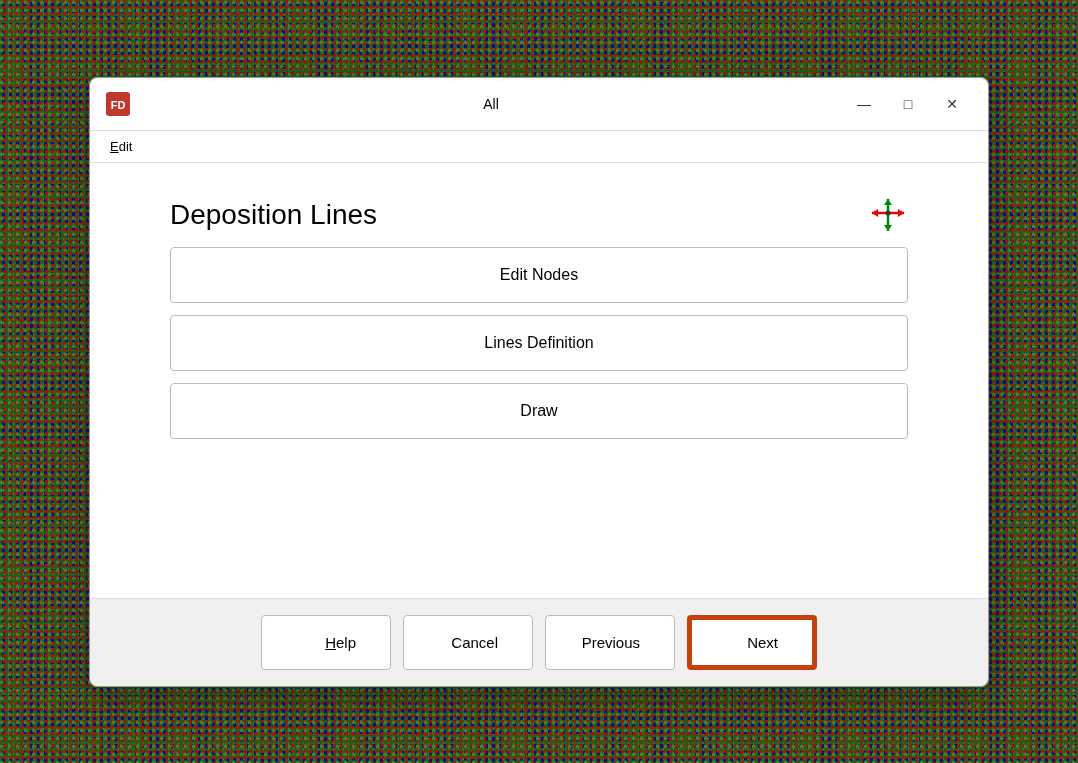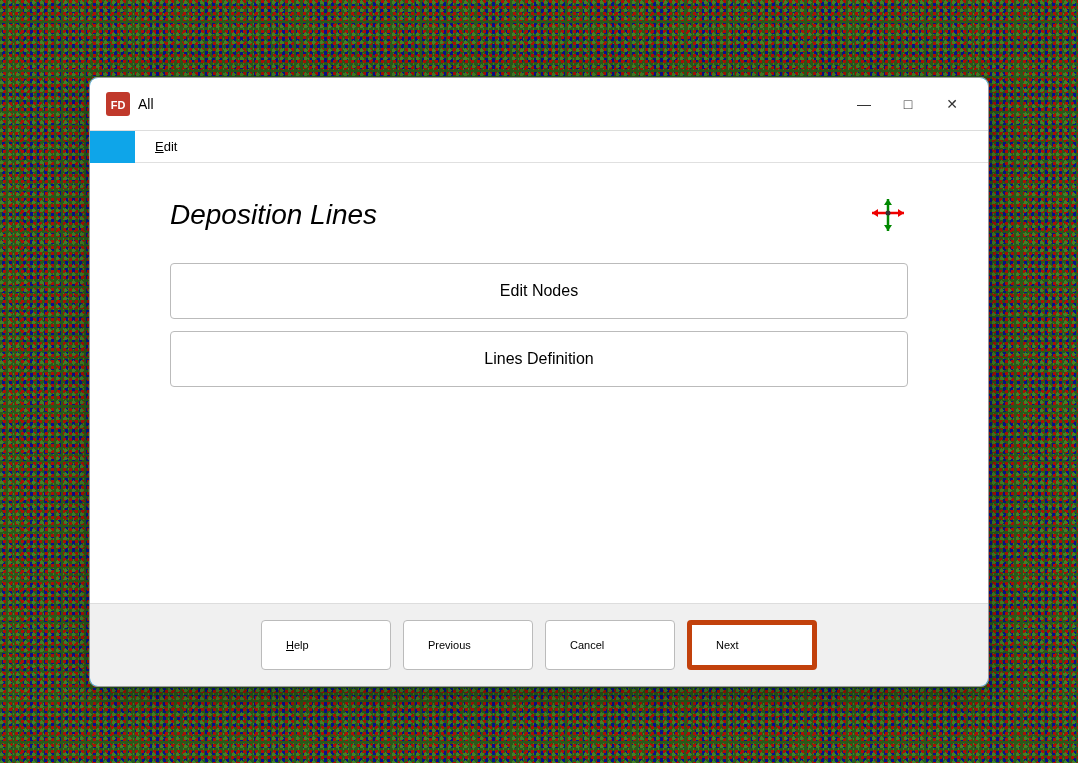--- a/index.html
+++ b/index.html
@@ -42,21 +42,21 @@
       position: absolute;
       inset: 0;
       z-index: 10;
       display: flex;
       align-items: center;
       justify-content: center;
     }
 
     
     .dialog {
-      background: #0ea5e9;
+      background: #86efac;
       border: 1px solid #999;
       border-radius: 8px;
       width: 900px;
       min-height: 610px;
       box-shadow: 0 8px 32px rgba(0,0,0,0.35);
       display: flex;
       flex-direction: column;
       position: relative;
     }
 
@@ -75,20 +75,21 @@
       height: 24px;
       margin-right: 8px;
       flex-shrink: 0;
     }
 
     .title-bar-title {
       font-size: 14px;
       font-weight: 400;
       color: #000;
       flex: 1;
+      text-align: center;
     }
 
     .title-bar-controls {
       display: flex;
       gap: 4px;
     }
 
     .title-bar-btn {
       width: 40px;
       height: 32px;
@@ -101,21 +102,20 @@
       font-size: 14px;
       color: #333;
       border-radius: 4px;
     }
 
     
     .menu-bar {
       background: #fff;
       padding: 4px 12px;
       border-bottom: 1px solid #e0e0e0;
-      margin-left: 45px;
     }
 
     .menu-item {
       display: inline-block;
       padding: 4px 8px;
       font-size: 13px;
       color: #000;
       cursor: pointer;
       border-radius: 3px;
     }
@@ -131,22 +131,21 @@
       padding: 32px 80px 40px 80px;
       display: flex;
       flex-direction: column;
       gap: 0;
     }
 
     
     .header-row {
       display: flex;
       align-items: center;
-      margin-bottom: 28px;
-      font-style: italic;
+      margin-bottom: 12px;
     }
 
     .section-title {
       font-size: 28px;
       font-weight: 400;
       color: #000;
       flex: 1;
     }
 
     
@@ -170,28 +169,28 @@
       padding: 16px 0;
       display: flex;
       justify-content: center;
       gap: 12px;
       border-top: 1px solid #ddd;
       border-radius: 0 0 8px 8px;
     }
 
     .footer-btn {
       min-width: 130px;
-      padding: 14px 24px;
+      padding: 14px 34px;
       background: #fff;
       border: 1px solid #bbb;
       border-radius: 4px;
-      font-size: 11px;
-      color: #000;
-      cursor: pointer;
-      text-align: left;
+      font-size: 15px;
+      color: #000;
+      cursor: pointer;
+      text-align: right;
     }
 
     .footer-btn.next {
       border: 5px solid #c2410c;
       font-weight: 500;
     }
 
     
     .move-icon-svg {
       width: 40px;
@@ -248,33 +247,36 @@
       </div>
 
       <button class="action-btn">
         <span>Edit Nodes</span>
       </button>
 
       <button class="action-btn">
         <span>Lines Definition</span>
       </button>
 
+      <button class="action-btn">
+        <span>Draw</span>
+      </button>
 
 
     </div>
 
     <div class="footer">
       <button class="footer-btn">
         <span style="text-decoration:underline;">H</span><span>elp</span>
       </button>
       <button class="footer-btn">
+        <span>Cancel</span>
+      </button>
+      <button class="footer-btn">
         <span>Previous</span>
-      </button>
-      <button class="footer-btn">
-        <span>Cancel</span>
       </button>
       <button class="footer-btn next">
         <span>Next</span>
       </button>
     </div>
 
   </div>
 </div>
 
 </body></html>

